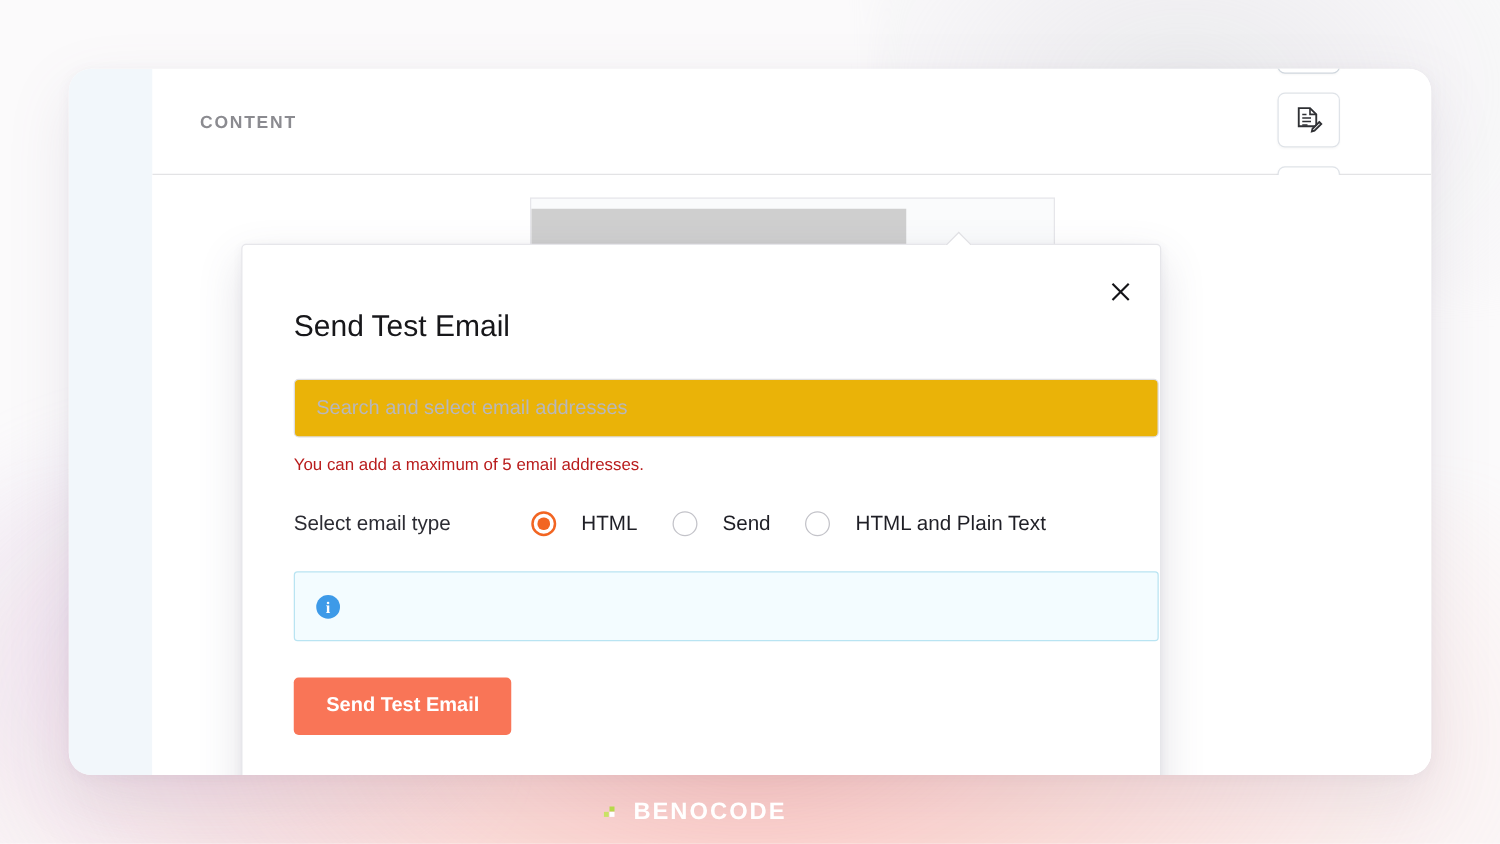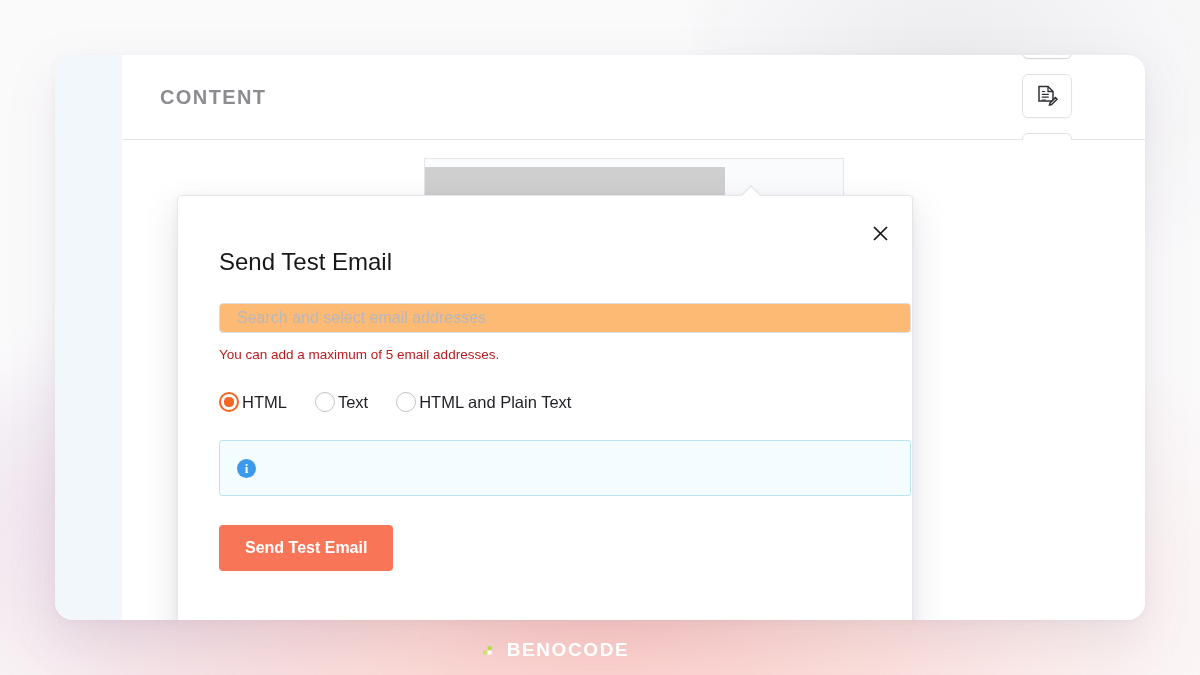--- a/index.html
+++ b/index.html
@@ -68,21 +68,21 @@
   
   #content-header {
     position: relative;
     height: 85px;
     border-bottom: 1px solid #e3e3e5;
     display: flex;
     align-items: center;
     padding: 0 40px 0 38px;
   }
   #page-title {
-    font-size: 20px;
+    font-size: 14px;
     font-weight: 700;
     letter-spacing: 1.4px;
     color: #8b8b90;
   }
   #header-actions {
     margin-left: auto;
     display: flex;
     align-items: center;
     gap: 15px;
     flex-direction: column;
@@ -157,21 +157,21 @@
   #deco-blob {
     left: -32px; top: 225px; width: 52px; height: 80px;
     background: radial-gradient(ellipse at 70% 40%, rgba(245,120,100,.85) 0%, rgba(248,160,140,.5) 55%, rgba(250,200,190,0) 80%);
     border-radius: 50%;
     filter: blur(1px);
   }
 
   
   #modal {
     position: absolute;
-    left: 122px; top: 140px;
+    left: 138px; top: 140px;
     width: 736px;
     min-height: 452px;
     background: #ffffff;
     border: 1px solid #e6e6ea;
     border-radius: 4px;
     box-shadow: 0 14px 34px rgba(90,85,110,.17), 0 2px 8px rgba(90,85,110,.07);
     padding: 0 22px 34px 22px;
     z-index: 20;
   }
   #modal-caret {
@@ -202,28 +202,28 @@
     font-size: 24px;
     font-weight: 400;
     color: #17171a;
     padding-top: 52px;
     padding-left: 19px;
   }
   #recipients-input {
     display: block;
     margin: 27px 0 0 19px;
     width: 692px;
-    height: 30px;
+    height: 47px;
     border: 1px solid #dedee2;
     border-radius: 4px;
     padding: 0 17px;
     font-family: "Liberation Sans", sans-serif;
     font-size: 16px;
     color: #33333a;
-    background: #fdba74;
+    background: #eab308;
     outline: none;
   }
   #recipients-input::placeholder { color: #b7b7bd; }
   #recipients-hint {
     margin: 14px 0 0 19px;
     font-size: 13.5px;
     color: #b91c1c;
   }
 
   
@@ -235,21 +235,21 @@
   #email-type-label {
     font-size: 16.5px;
     color: #2c2c33;
     width: 190px;
   }
   .radio-option {
     display: flex;
     align-items: center;
     cursor: pointer;
     margin-right: 28px;
-    gap: 3px;
+    gap: 20px;
   }
   .radio-mark {
     width: 20px; height: 20px;
     border-radius: 50%;
     border: 1.7px solid #c3c3c9;
     background: #fff;
     position: relative;
     flex: 0 0 auto;
   }
   .radio-option.selected .radio-mark {
@@ -439,29 +439,30 @@
       </svg>
     </div>
 
     <div id="modal-title">Send Test Email</div>
 
     <input id="recipients-input" type="text" placeholder="Search and select email addresses" style="">
 
     <div id="recipients-hint">You can add a maximum of 5 email addresses.</div>
 
     <div id="email-type-row">
+      <div id="email-type-label">Select email type</div>
 
       <div class="radio-option selected">
         <span class="radio-mark"></span>
         <span class="radio-label">HTML</span>
       </div>
 
       <div class="radio-option">
         <span class="radio-mark"></span>
-        <span class="radio-label">Text</span>
+        <span class="radio-label">Send</span>
       </div>
 
       <div class="radio-option">
         <span class="radio-mark"></span>
         <span class="radio-label">HTML and Plain Text</span>
       </div>
     </div>
 
     <div id="info-box">
       <div id="info-icon">i</div>

